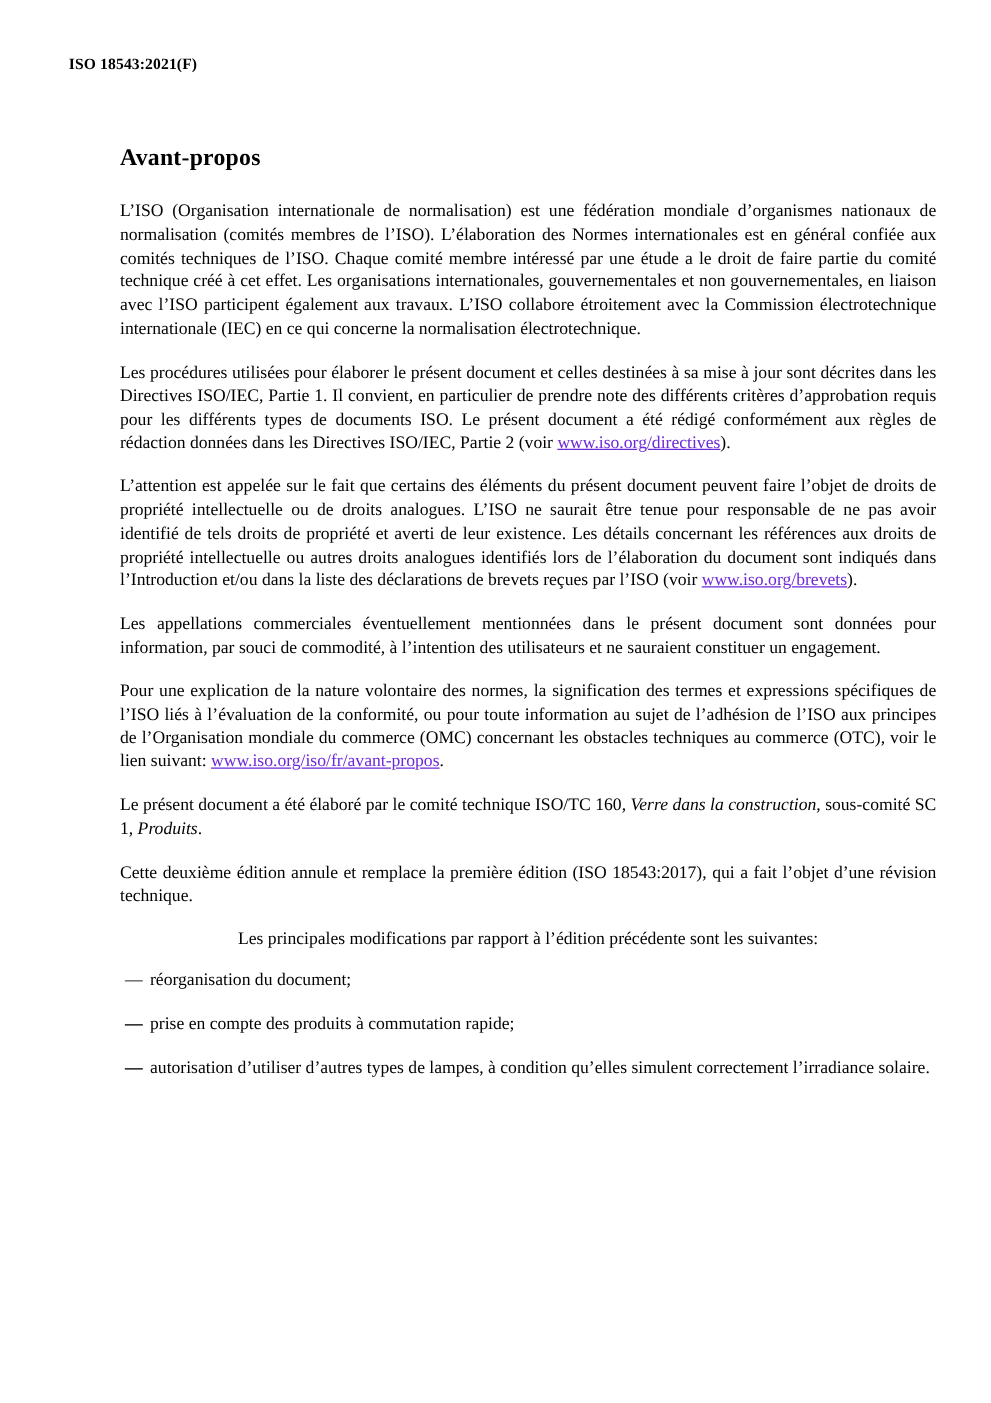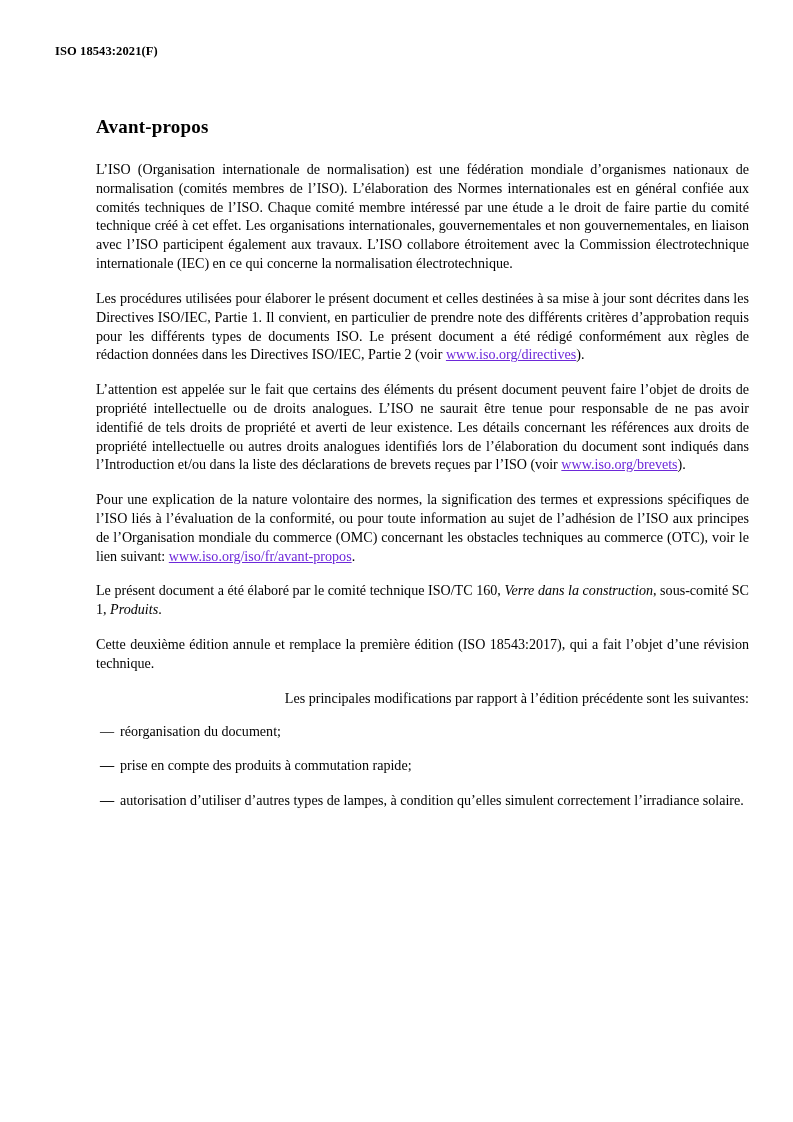--- a/index.html
+++ b/index.html
@@ -48,21 +48,21 @@
     font-size: 14.1px;
     line-height: 1.335;
     text-align: justify;
     text-justify: inter-word;
     hyphens: none;
   }
   .lead-in {
     margin: 0 0 14px 0;
     font-size: 14.1px;
     line-height: 1.335;
-    text-align: right;
+    text-align: center;
   }
   ul.mods {
     list-style: none;
     margin: 0;
     padding: 0;
   }
   ul.mods li {
     position: relative;
     padding-left: 24px;
     margin: 0 0 16px 0;
@@ -118,20 +118,21 @@
   <div class="content">
 
     <h1 class="section-title">Avant-propos</h1>
 
     <p class="para">L’ISO (Organisation internationale de normalisation) est une fédération mondiale d’organismes nationaux de normalisation (comités membres de l’ISO). L’élaboration des Normes internationales est en général confiée aux comités techniques de l’ISO. Chaque comité membre intéressé par une étude a le droit de faire partie du comité technique créé à cet effet. Les organisations internationales, gouvernementales et non gouvernementales, en liaison avec l’ISO participent également aux travaux. L’ISO collabore étroitement avec la Commission électrotechnique internationale (IEC) en ce qui concerne la normalisation électrotechnique.</p>
 
     <p class="para"><span>Les procédures utilisées pour élaborer le présent document et celles destinées à sa mise à jour sont décrites dans les Directives ISO/IEC, Partie 1. Il convient, en particulier de prendre note des différents critères d’approbation requis pour les différents types de documents ISO. Le présent document a été rédigé conformément aux règles de rédaction données dans les Directives ISO/IEC, Partie 2 (voir </span><a class="lnk" href="#">www.iso.org/directives</a><span>).</span></p>
 
     <p class="para"><span>L’attention est appelée sur le fait que certains des éléments du présent document peuvent faire l’objet de droits de propriété intellectuelle ou de droits analogues. L’ISO ne saurait être tenue pour responsable de ne pas avoir identifié de tels droits de propriété et averti de leur existence. Les détails concernant les références aux droits de propriété intellectuelle ou autres droits analogues identifiés lors de l’élaboration du document sont indiqués dans l’Introduction et/ou dans la liste des déclarations de brevets reçues par l’ISO (voir </span><a class="lnk" href="#">www.iso.org/brevets</a><span>).</span></p>
 
+    <p class="para">Les appellations commerciales éventuellement mentionnées dans le présent document sont données pour information, par souci de commodité, à l’intention des utilisateurs et ne sauraient constituer un engagement.</p>
 
     <p class="para"><span>Pour une explication de la nature volontaire des normes, la signification des termes et expressions spécifiques de l’ISO liés à l’évaluation de la conformité, ou pour toute information au sujet de l’adhésion de l’ISO aux principes de l’Organisation mondiale du commerce (OMC) concernant les obstacles techniques au commerce (OTC), voir le lien suivant: </span><a class="lnk" href="#">www.iso.org/iso/fr/avant-propos</a><span>.</span></p>
 
     <p class="para"><span>Le présent document a été élaboré par le comité technique ISO/TC 160, </span><span class="italic">Verre dans la construction</span><span>, sous-comité SC 1, </span><span class="italic">Produits</span><span>.</span></p>
 
     <p class="para">Cette deuxième édition annule et remplace la première édition (ISO 18543:2017), qui a fait l’objet d’une révision technique.</p>
 
     <p class="lead-in">Les principales modifications par rapport à l’édition précédente sont les suivantes:</p>
 
     <ul class="mods">

